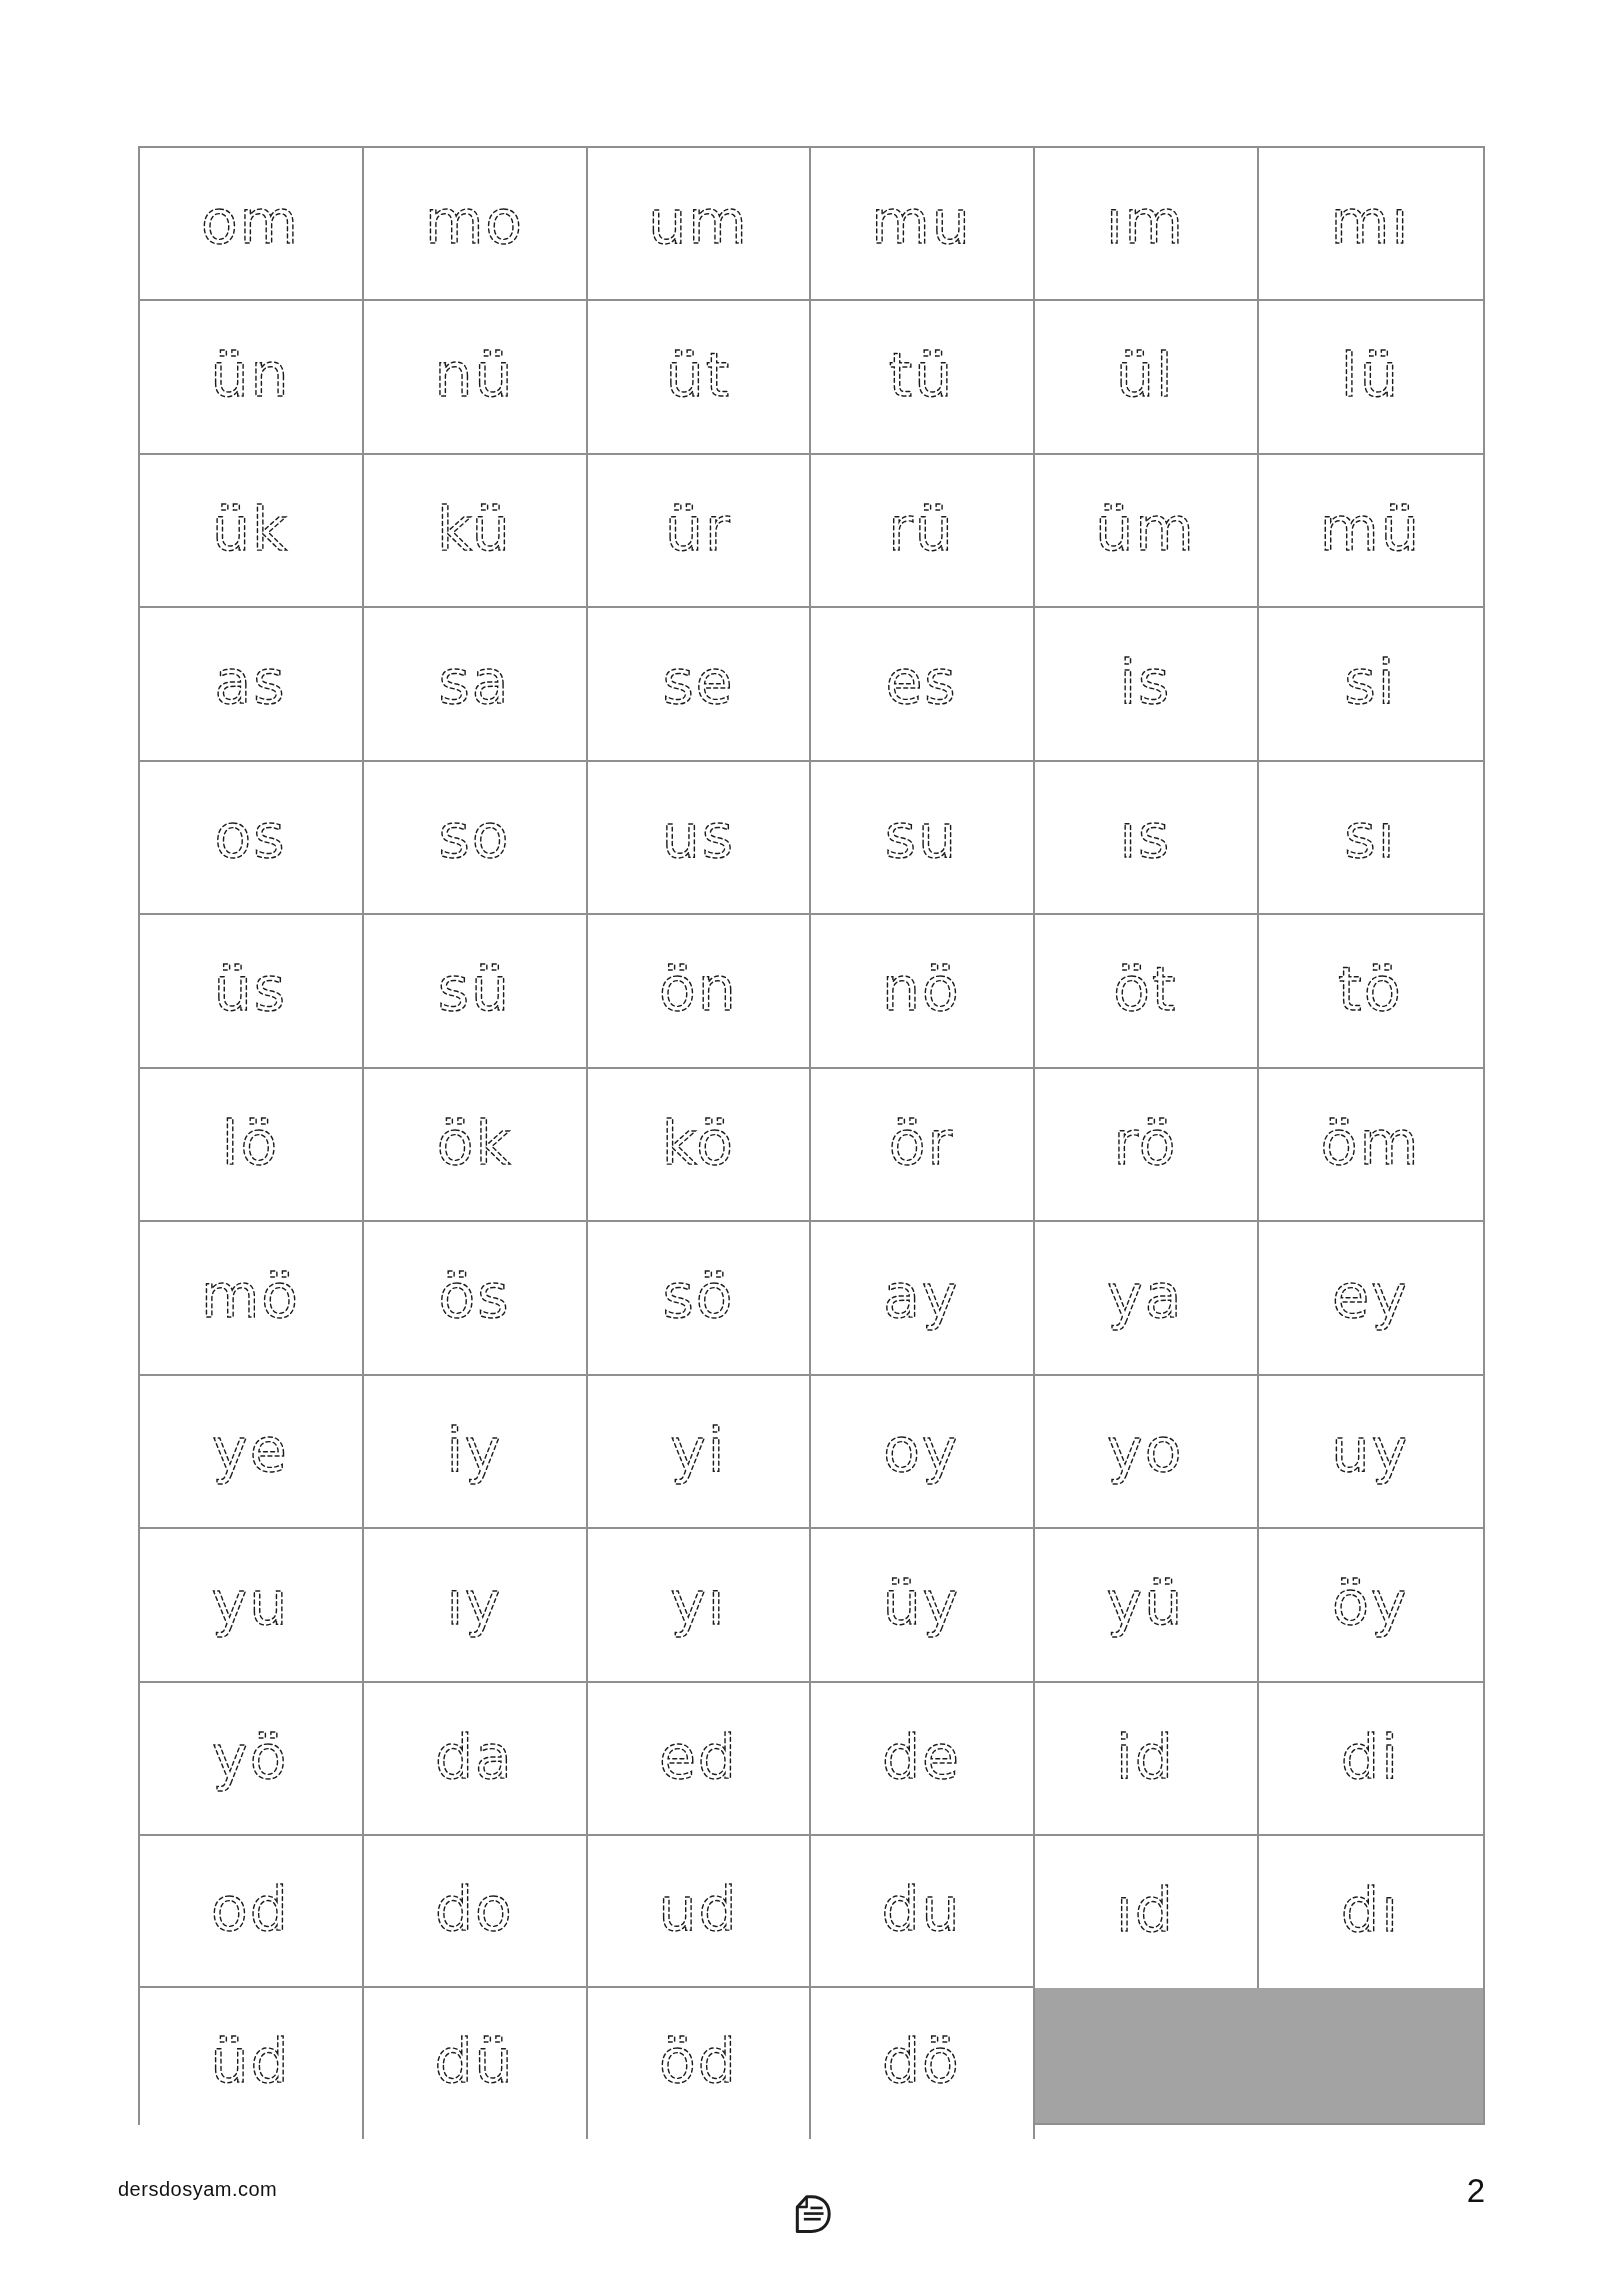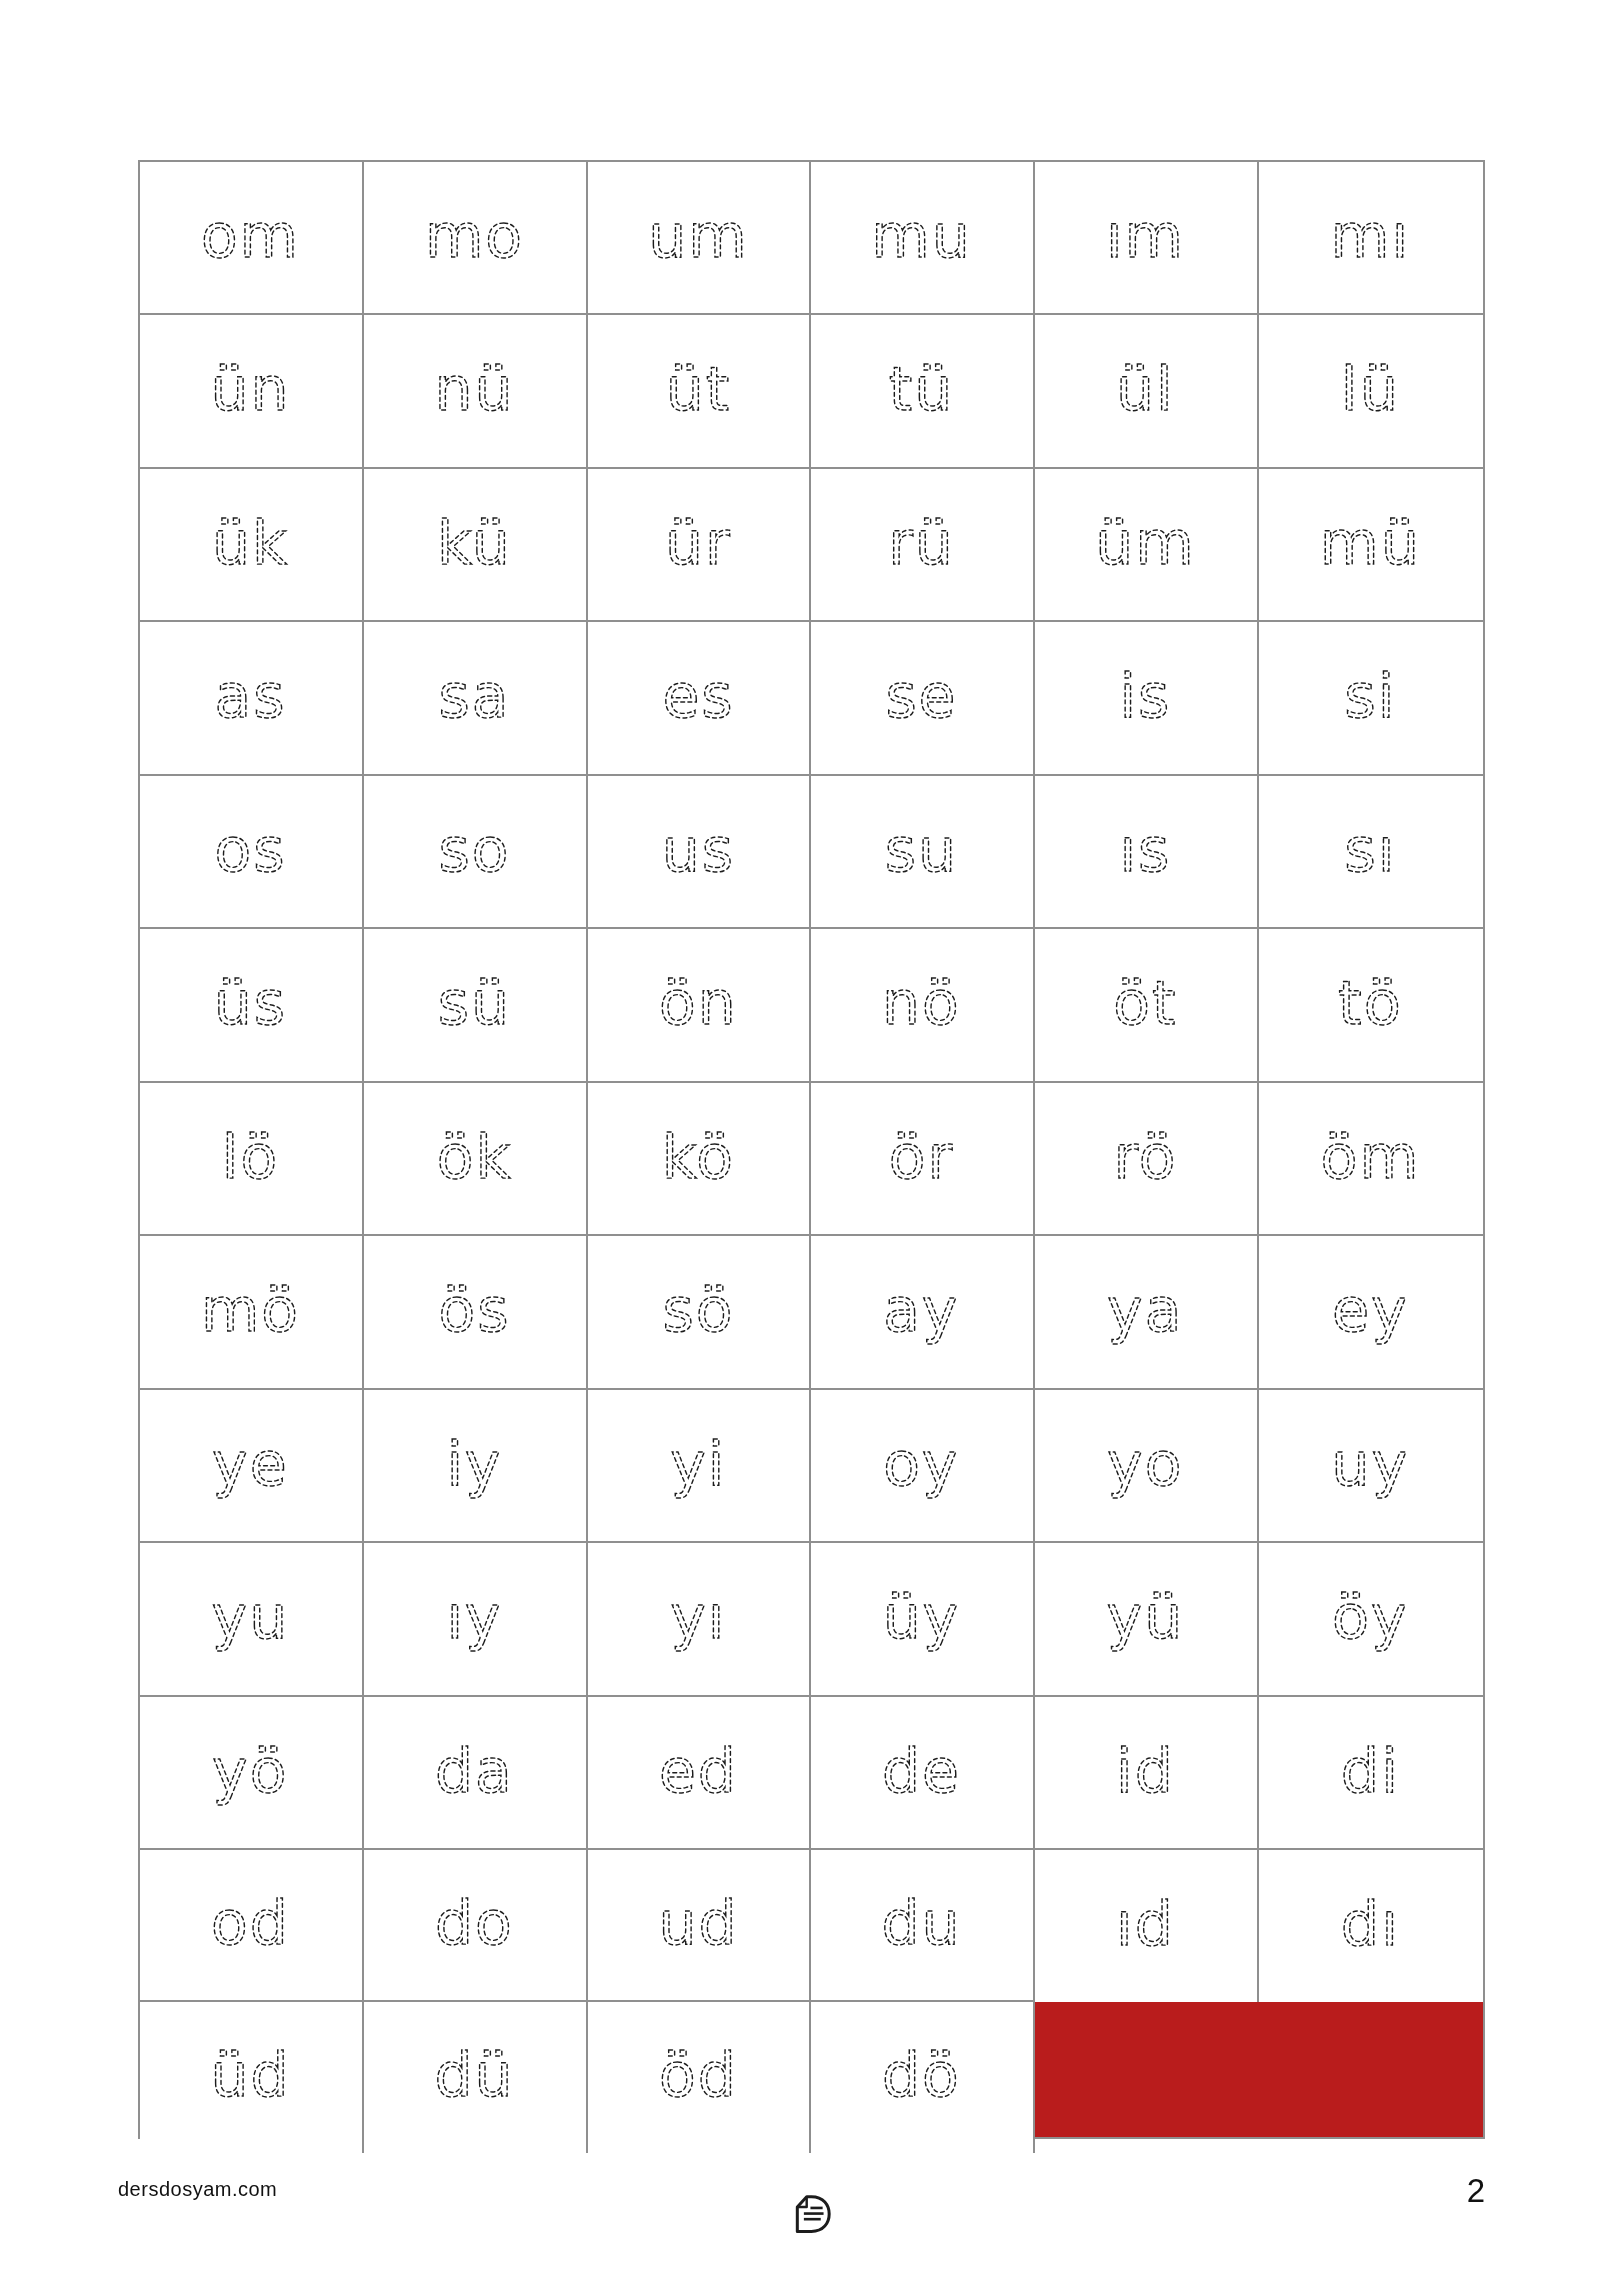--- a/index.html
+++ b/index.html
@@ -12,29 +12,29 @@
     width: 1621px;
     height: 2293px;
     background: #ffffff;
     font-family: "Liberation Sans", sans-serif;
     overflow: hidden;
   }
   
   .trace-table {
     position: absolute;
     left: 138px;
-    top: 160px;
+    top: 146px;
     width: 1347px;
     height: 1979px;
     box-sizing: border-box;
     border: 2.9px solid #8f8f8f;
     display: grid;
     grid-template-columns: repeat(6, 1fr);
     grid-auto-rows: 1fr;
-    background: #b91c1c;
+    background: #a3a3a3;
   }
   .cell {
     box-sizing: border-box;
     border-right: 2px solid #8f8f8f;
     border-bottom: 2px solid #8f8f8f;
     display: flex;
     align-items: stretch;
     justify-content: stretch;
     background: #ffffff;
   }
@@ -184,26 +184,26 @@
           <text x="114" y="97" text-anchor="middle">as</text>
         </svg>
       </div>
       <div class="cell">
         <svg viewBox="0 0 229 155" preserveAspectRatio="xMidYMid meet">
           <text x="114" y="97" text-anchor="middle">sa</text>
         </svg>
       </div>
       <div class="cell">
         <svg viewBox="0 0 229 155" preserveAspectRatio="xMidYMid meet">
+          <text x="114" y="97" text-anchor="middle">se</text>
+        </svg>
+      </div>
+      <div class="cell">
+        <svg viewBox="0 0 229 155" preserveAspectRatio="xMidYMid meet">
           <text x="114" y="97" text-anchor="middle">es</text>
-        </svg>
-      </div>
-      <div class="cell">
-        <svg viewBox="0 0 229 155" preserveAspectRatio="xMidYMid meet">
-          <text x="114" y="97" text-anchor="middle">se</text>
         </svg>
       </div>
       <div class="cell">
         <svg viewBox="0 0 229 155" preserveAspectRatio="xMidYMid meet">
           <text x="114" y="97" text-anchor="middle">is</text>
         </svg>
       </div>
       <div class="cell">
         <svg viewBox="0 0 229 155" preserveAspectRatio="xMidYMid meet">
           <text x="114" y="97" text-anchor="middle">si</text>

